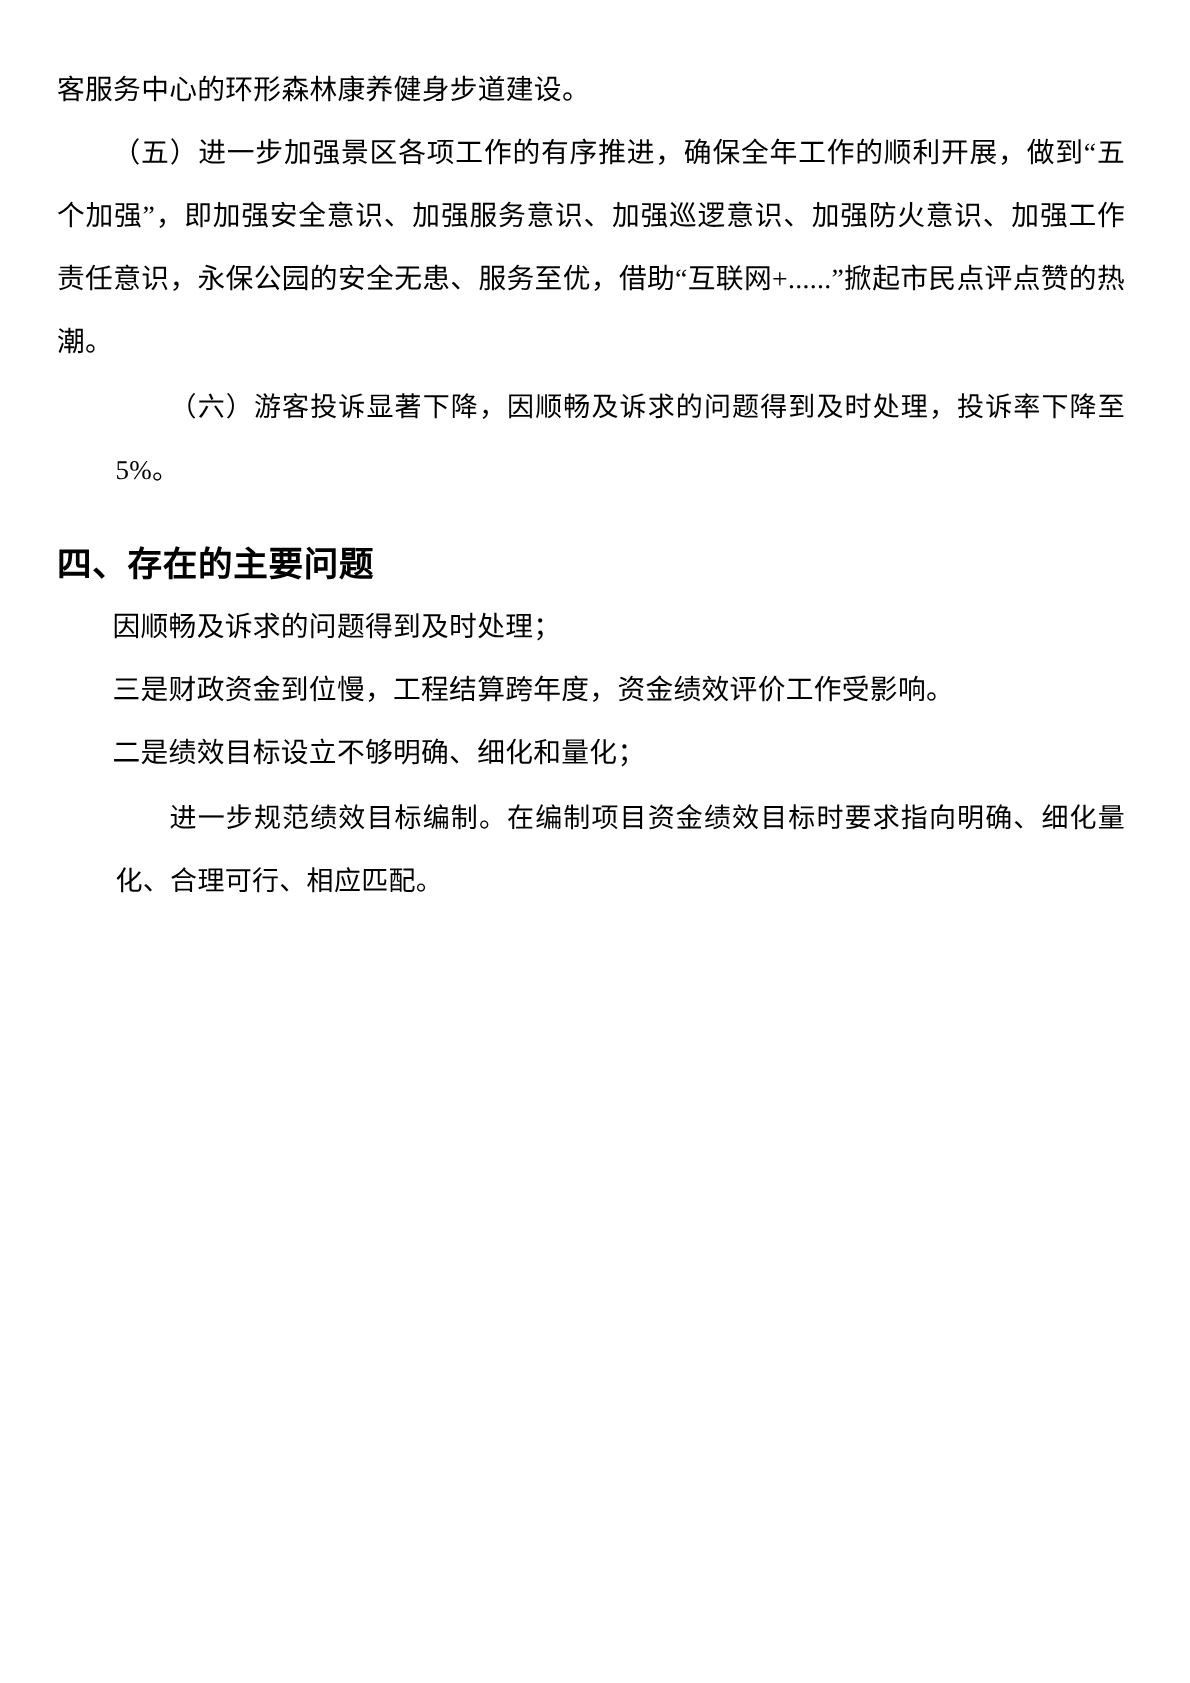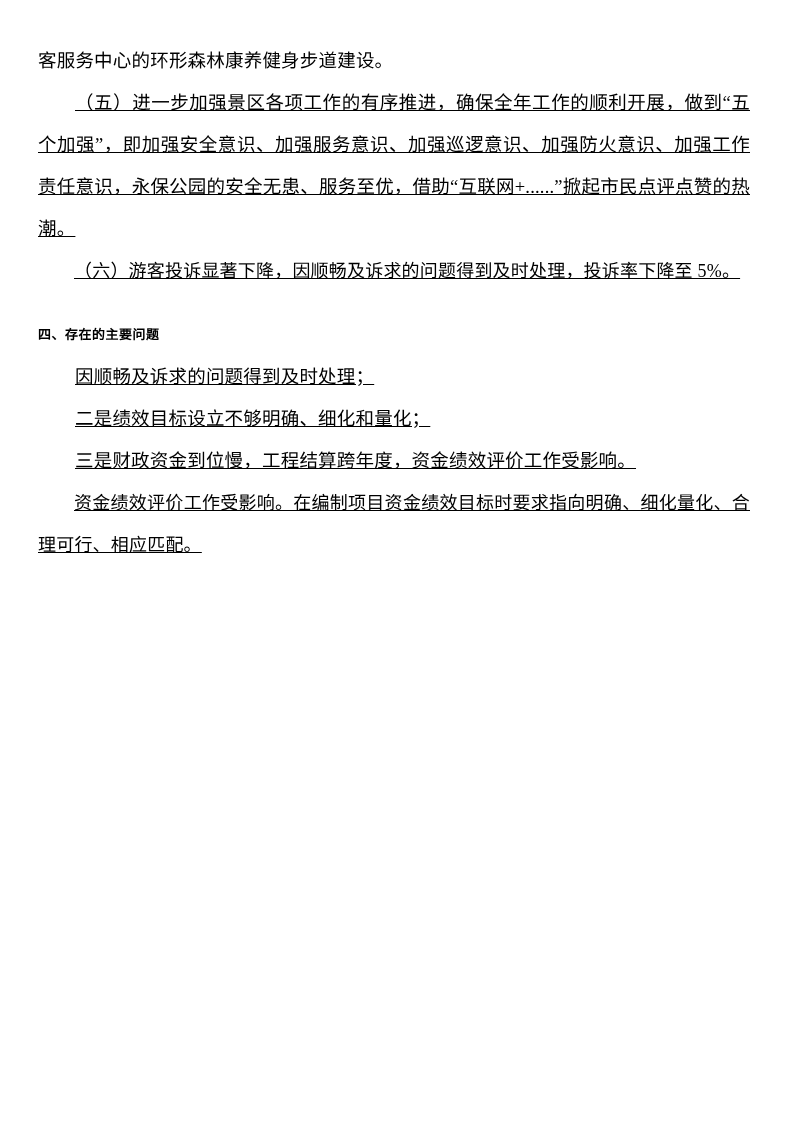--- a/index.html
+++ b/index.html
@@ -32,55 +32,55 @@
   .para {
     font-size: 18.5px;
     line-height: 42px;
     text-align: justify;
     text-justify: inter-ideograph;
     margin: 0;
     letter-spacing: 0.2px;
   }
   .indent {
     text-indent: 2em;
-    text-decoration: underline;
   }
   .heading {
     font-family: "DejaVu Sans", "Liberation Sans", sans-serif;
-    font-size: 13px;
+    font-size: 23px;
     font-weight: bold;
     line-height: 42px;
     margin: 0;
     letter-spacing: 0.5px;
   }
   .gap-before-heading {
     margin-top: 22px;
   }
   .tight-para {
     font-size: 18px;
     line-height: 42px;
+    margin-left: 39px;
   }
 </style>
 </head>
 <body>
 
 <div class="page">
   <div class="content">
 
     <p class="para">客服务中心的环形森林康养健身步道建设。</p>
 
     <p class="para indent">（五）进一步加强景区各项工作的有序推进，确保全年工作的顺利开展，做到“五个加强”，即加强安全意识、加强服务意识、加强巡逻意识、加强防火意识、加强工作责任意识，永保公园的安全无患、服务至优，借助“互联网+......”掀起市民点评点赞的热潮。</p>
 
     <p class="para indent tight-para">（六）游客投诉显著下降，因顺畅及诉求的问题得到及时处理，投诉率下降至 5%。</p>
 
     <h2 class="heading gap-before-heading">四、存在的主要问题</h2>
 
     <p class="para indent">因顺畅及诉求的问题得到及时处理；</p>
 
+    <p class="para indent">三是财政资金到位慢，工程结算跨年度，资金绩效评价工作受影响。</p>
+
     <p class="para indent">二是绩效目标设立不够明确、细化和量化；</p>
 
-    <p class="para indent">三是财政资金到位慢，工程结算跨年度，资金绩效评价工作受影响。</p>
 
-
-    <p class="para indent tight-para">资金绩效评价工作受影响。在编制项目资金绩效目标时要求指向明确、细化量化、合理可行、相应匹配。</p>
+    <p class="para indent tight-para">进一步规范绩效目标编制。在编制项目资金绩效目标时要求指向明确、细化量化、合理可行、相应匹配。</p>
 
   </div>
 </div>
 
 </body></html>

